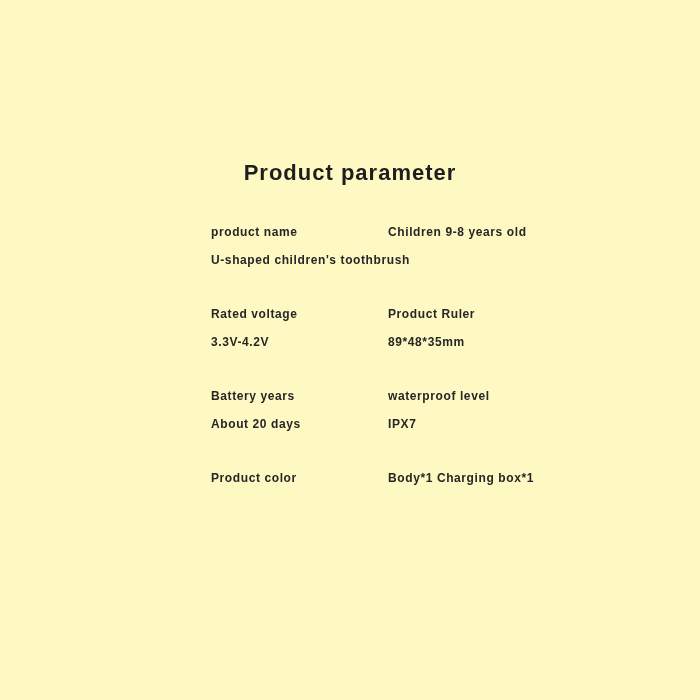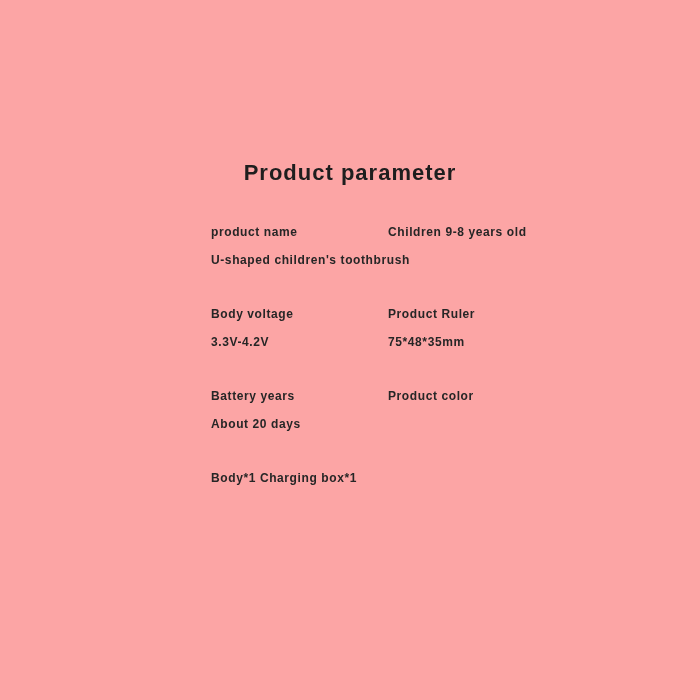--- a/index.html
+++ b/index.html
@@ -11,21 +11,21 @@
     width: 700px;
     height: 700px;
     position: relative;
     overflow: hidden;
     font-family: "Liberation Sans", "DejaVu Sans", sans-serif;
     color: #242424;
   }
   .sheet {
     position: absolute;
     inset: 0;
-    background: #fca5a5;
+    background: #fef9c3;
   }
   .page-title {
     position: absolute;
     top: 160px;
     left: 0;
     width: 700px;
     margin: 0;
     text-align: center;
     font-size: 22px;
     font-weight: 700;
@@ -74,34 +74,38 @@
     <div class="param">
       <div class="label">product name</div>
       <div class="value">U-shaped children's toothbrush</div>
     </div>
 
     <div class="param">
       <div class="value">Children 9-8 years old</div>
     </div>
 
     <div class="param">
-      <div class="label">Body voltage</div>
+      <div class="label">Rated voltage</div>
       <div class="value">3.3V-4.2V</div>
     </div>
 
     <div class="param">
       <div class="label">Product Ruler</div>
-      <div class="value">75*48*35mm</div>
+      <div class="value">89*48*35mm</div>
     </div>
 
     <div class="param">
       <div class="label">Battery years</div>
       <div class="value">About 20 days</div>
     </div>
 
+    <div class="param">
+      <div class="label">waterproof level</div>
+      <div class="value">IPX7</div>
+    </div>
 
     <div class="param">
       <div class="label">Product color</div>
     </div>
 
     <div class="param">
       <div class="value">Body*1 Charging box*1</div>
     </div>
 
   </div>

